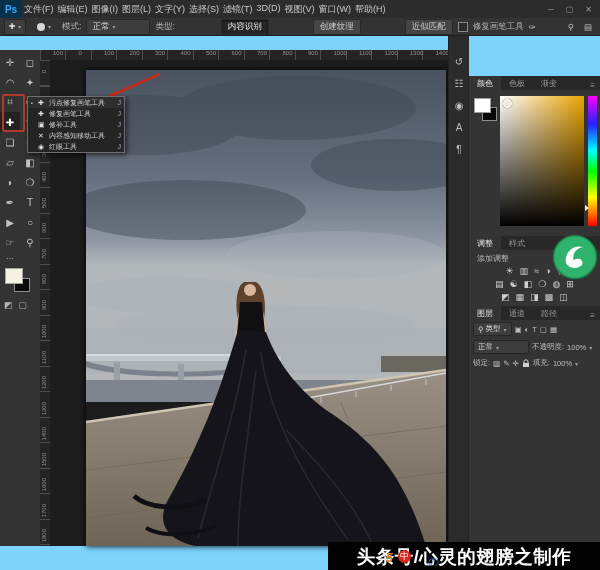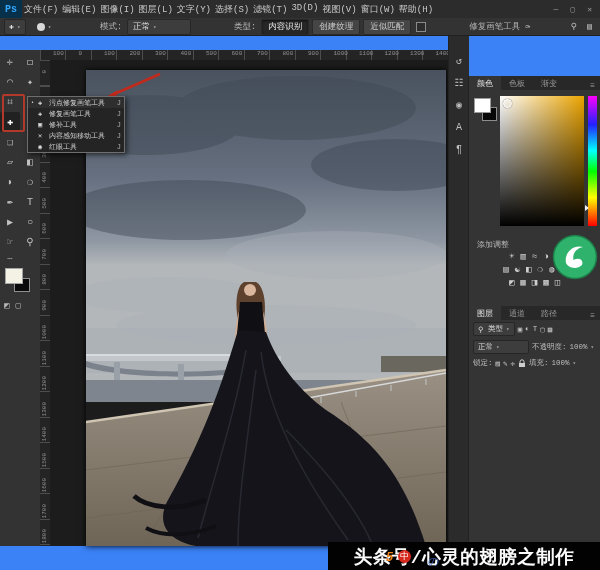--- a/index.html
+++ b/index.html
@@ -1,38 +1,38 @@
 <!DOCTYPE html>
 <html><head>
 <meta charset="utf-8">
 <style>
   html,body{margin:0;padding:0;background:#1a1a1a;}
-  .app{position:relative;width:600px;height:570px;background:#3b82f6;overflow:hidden;
-       font-family:Liberation Mono, monospace;color:#cfcfcf;
+  .app{position:relative;width:600px;height:570px;background:#7dd3fc;overflow:hidden;
+       font-family:Liberation Sans, sans-serif;color:#cfcfcf;
        -webkit-font-smoothing:antialiased;}
   .abs{position:absolute;}
   
   .menubar{left:0;top:0;width:600px;height:18px;background:#2c2c2c;border-bottom:1px solid #222;
            display:flex;align-items:center;font-size:9px;}
   .pslogo{width:22px;height:18px;background:#07304b;color:#34a8ff;font-weight:bold;font-size:10px;
           display:flex;align-items:center;justify-content:center;}
   .menu-item{padding:0 2px;color:#c8c8c8;cursor:default;}
   .wincontrols{margin-left:auto;display:flex;gap:12px;padding-right:8px;font-size:8px;color:#9a9a9a;}
   
   .optionsbar{left:0;top:18px;width:600px;height:18px;background:#333333;border-bottom:1px solid #202020;
               display:flex;align-items:center;font-size:8.5px;gap:5px;padding-left:4px;box-sizing:border-box;}
   .opt-tool{width:20px;height:14px;background:#3d3d3d;border:1px solid #262626;border-radius:2px;
             display:flex;align-items:center;justify-content:center;font-size:8px;color:#e0e0e0;}
   .dd::after{content:"▾";font-size:6px;color:#9a9a9a;margin-left:3px;}
   .opt-brush{width:26px;height:14px;display:flex;align-items:center;justify-content:center;}
   .opt-brush .dot{width:8px;height:8px;border-radius:50%;background:#d9d9d9;display:inline-block;}
-  .opt-label{color:#b5b5b5;margin-left:38px;}
+  .opt-label{color:#b5b5b5;}
   .opt-select{background:#3d3d3d;border:1px solid #272727;border-radius:2px;padding:1px 5px;
               display:flex;align-items:center;min-width:52px;color:#ddd;}
-  .opt-btn{background:#454545;border:1px solid #2a2a2a;border-radius:2px;padding:1px 6px;color:#ccc;}
+  .opt-btn{background:#454545;border:1px solid #2a2a2a;border-radius:2px;padding:1px 6px;color:#ccc;margin-left:41px;}
   .opt-btn.active{background:#262626;color:#e8e8e8;box-shadow:inset 0 1px 2px #111;}
   .chk{width:8px;height:8px;border:1px solid #8a8a8a;background:#2c2c2c;display:inline-block;}
   .opt-right{margin-left:auto;display:flex;gap:10px;padding-right:8px;color:#bdbdbd;}
   
   .tabbar{left:0;top:36px;width:455px;height:14px;background:#252525;}
   .doctab{position:absolute;left:36px;top:0;height:14px;background:#3c3c3c;color:#d6d6d6;
           font-size:8px;display:flex;align-items:center;gap:6px;padding:0 7px;border-right:1px solid #1e1e1e;}
   .doctab .x{color:#9a9a9a;font-size:8px;}
   
   .toolbar{left:0;top:50px;width:40px;height:496px;background:#333333;border-right:1px solid #272727;}
@@ -376,20 +376,24 @@
     </div>
     <div class="satsq" id="satsq" style="--hue: #eba400;">
       <div class="satpick"></div>
     </div>
     <div class="huebar">
       <div class="hueslider"></div>
     </div>
   </div>
 
   <div class="abs panel adjpanel">
+    <div class="ptabs" id="adjtabs">
+        <span class="ptab active">调整</span>
+        <span class="ptab">样式</span>
+      </div>
     <div class="adj-hint">添加调整</div>
     <div id="adjicons">
         <div class="adj-row">
           <span>☀</span>
           <span>▥</span>
           <span>≈</span>
           <span>◑</span>
           <span>▽</span>
         </div>
         <div class="adj-row">

